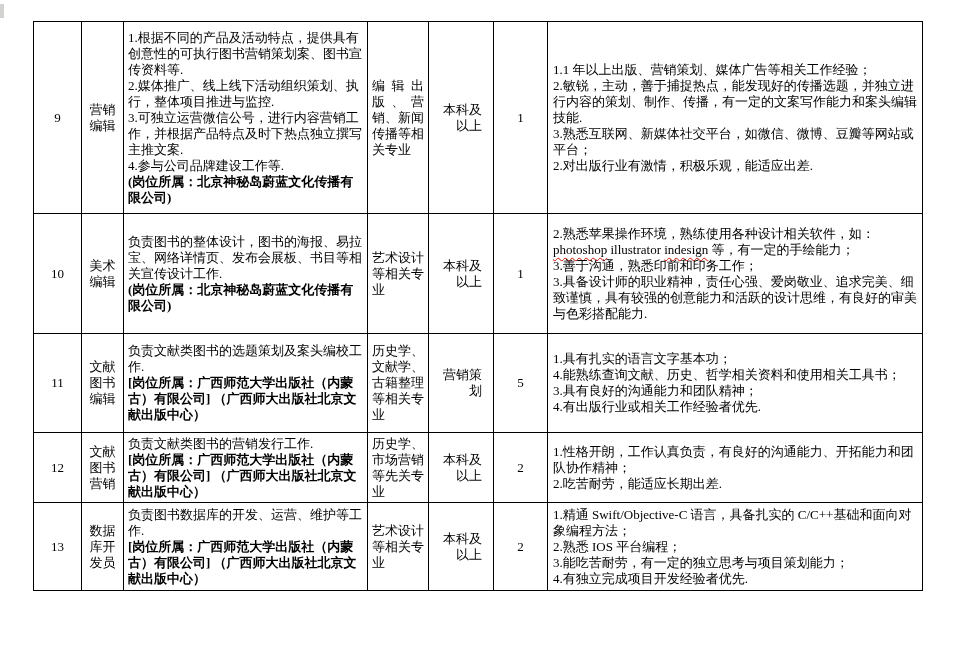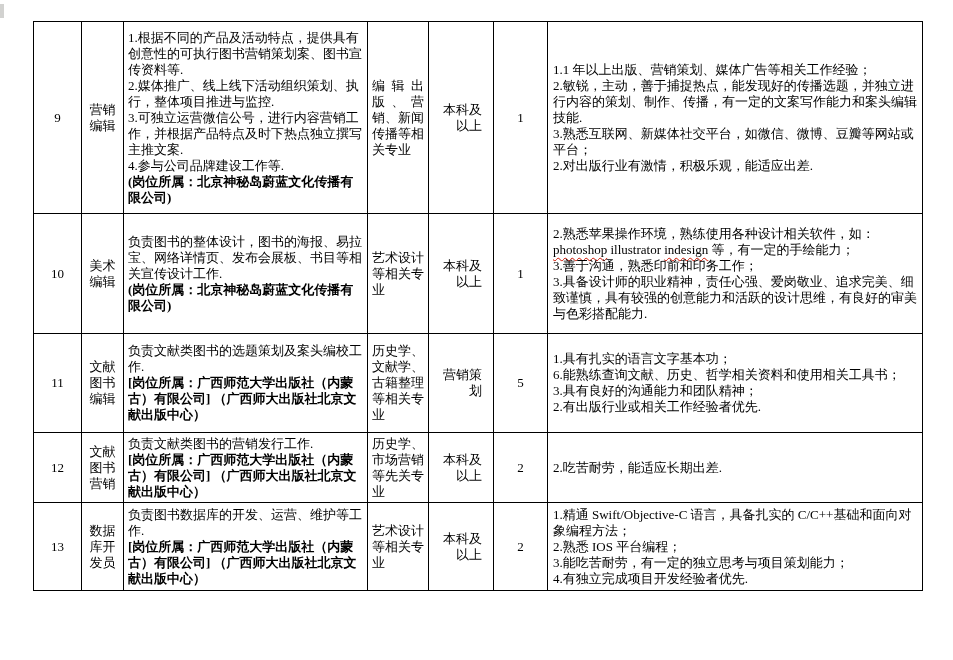--- a/index.html
+++ b/index.html
@@ -146,23 +146,23 @@
       <div class="cell c-major">
         <div class="major-inner">历史学、文献学、古籍整理等相关专业</div>
       </div>
       <div class="cell c-edu">
         <div class="edu-inner">营销策划</div>
       </div>
       <div class="cell c-center">5</div>
       <div class="cell c-req">
         <div class="textblock">
             <div>1.具有扎实的语言文字基本功；</div>
-            <div>6.能熟练查询文献、历史、哲学相关资料和使用相关工具书；</div>
+            <div>4.能熟练查询文献、历史、哲学相关资料和使用相关工具书；</div>
             <div>3.具有良好的沟通能力和团队精神；</div>
-            <div>2.有出版行业或相关工作经验者优先.</div>
+            <div>4.有出版行业或相关工作经验者优先.</div>
           </div>
       </div>
     </div>
 
     <div class="row">
       <div class="cell c-center">12</div>
       <div class="cell c-center">
         <div class="pos-inner">文献图书营销</div>
       </div>
       <div class="cell c-duties">
@@ -175,20 +175,21 @@
       </div>
       <div class="cell c-major">
         <div class="major-inner">历史学、市场营销等先关专业</div>
       </div>
       <div class="cell c-edu">
         <div class="edu-inner">本科及以上</div>
       </div>
       <div class="cell c-center">2</div>
       <div class="cell c-req">
         <div class="textblock">
+            <div>1.性格开朗，工作认真负责，有良好的沟通能力、开拓能力和团队协作精神；</div>
             <div>2.吃苦耐劳，能适应长期出差.</div>
           </div>
       </div>
     </div>
 
     <div class="row">
       <div class="cell c-center">13</div>
       <div class="cell c-center">
         <div class="pos-inner">数据库开发员</div>
       </div>

